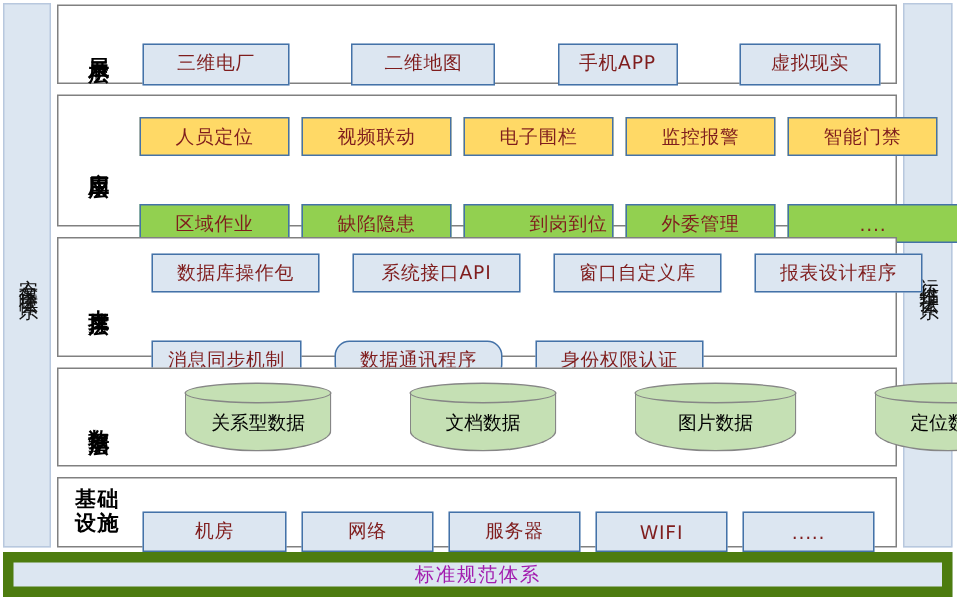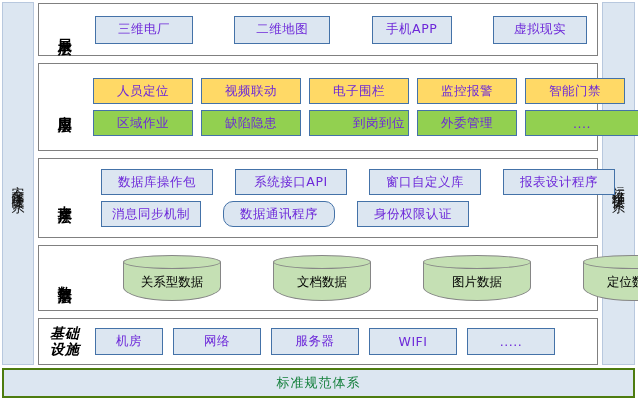--- a/index.html
+++ b/index.html
@@ -26,23 +26,23 @@
     text-orientation:upright;
     font-size:13px;
     letter-spacing:3px;
     color:#111;
     line-height:1.0;
   }
 
   
   .bottom-bar{
     position:absolute;left:2px;top:368px;width:633px;height:30px;
-    background:#dce6f1;border:2px solid #4d7c0f;box-sizing:border-box;
-    display:flex;align-items:center;justify-content:center;
-    font-size:13px;color:#15803d;letter-spacing:1px;
+    background:#dce6f1;border:7px solid #4d7c0f;box-sizing:border-box;
+    display:flex;align-items:center;justify-content:center;
+    font-size:13px;color:#a21caf;letter-spacing:1px;
   }
 
   
   .panel{
     position:absolute;
     background:#ffffff;
     border:1px solid #808080;
     box-sizing:border-box;
     display:flex;
     align-items:center;
@@ -59,21 +59,20 @@
   .panel-label .v1{
     writing-mode:vertical-rl;
     text-orientation:upright;
     line-height:1.18;
     letter-spacing:2px;
   }
   .panel-label .v2{
     line-height:1.12;
     text-align:center;
     white-space:pre-line;
-    font-style:italic;
   }
   .panel-body{
     flex:1 1 auto;
     height:100%;
     position:relative;
     display:flex;
     flex-direction:column;
     justify-content:center;
     gap:6px;
     padding-right:4px;
@@ -82,25 +81,26 @@
   .row{
     display:flex;
     align-items:center;
   }
 
   
   .node{
     box-sizing:border-box;
     display:flex;align-items:center;justify-content:center;
     font-size:12.5px;
-    color:#6d28d9;
+    color:#7f1d1d;
     height:26px;
     border:1px solid #4472a8;
     white-space:nowrap;
     letter-spacing:0.5px;
+    margin-top:26px;
   }
   .node.blue{background:#dce6f1;}
   .node.yellow{background:#ffd966;}
   .node.green{background:#92d050;}
 
   
   #panel-presentation{left:38px;top:3px;width:560px;height:53px;}
   #panel-presentation .node{height:28px;}
 
   
@@ -247,21 +247,21 @@
     </div>
   </div>
 
   <div class="panel" id="panel-infra">
     <div class="panel-label">
       <span class="v2">基础
 设施</span>
     </div>
     <div class="panel-body">
       <div class="row" style="gap:10px;padding-left:4px;">
-        <div class="node blue" style="width:68px;text-align:right;">机房</div>
+        <div class="node blue" style="width:96px;text-align:right;">机房</div>
         <div class="node blue" style="width:88px;">网络</div>
         <div class="node blue" style="width:88px;">服务器</div>
         <div class="node blue" style="width:88px;">WIFI</div>
         <div class="node blue" style="width:88px;">.....</div>
       </div>
     </div>
   </div>
 
   <div class="bottom-bar">
     <span>标准规范体系</span>

